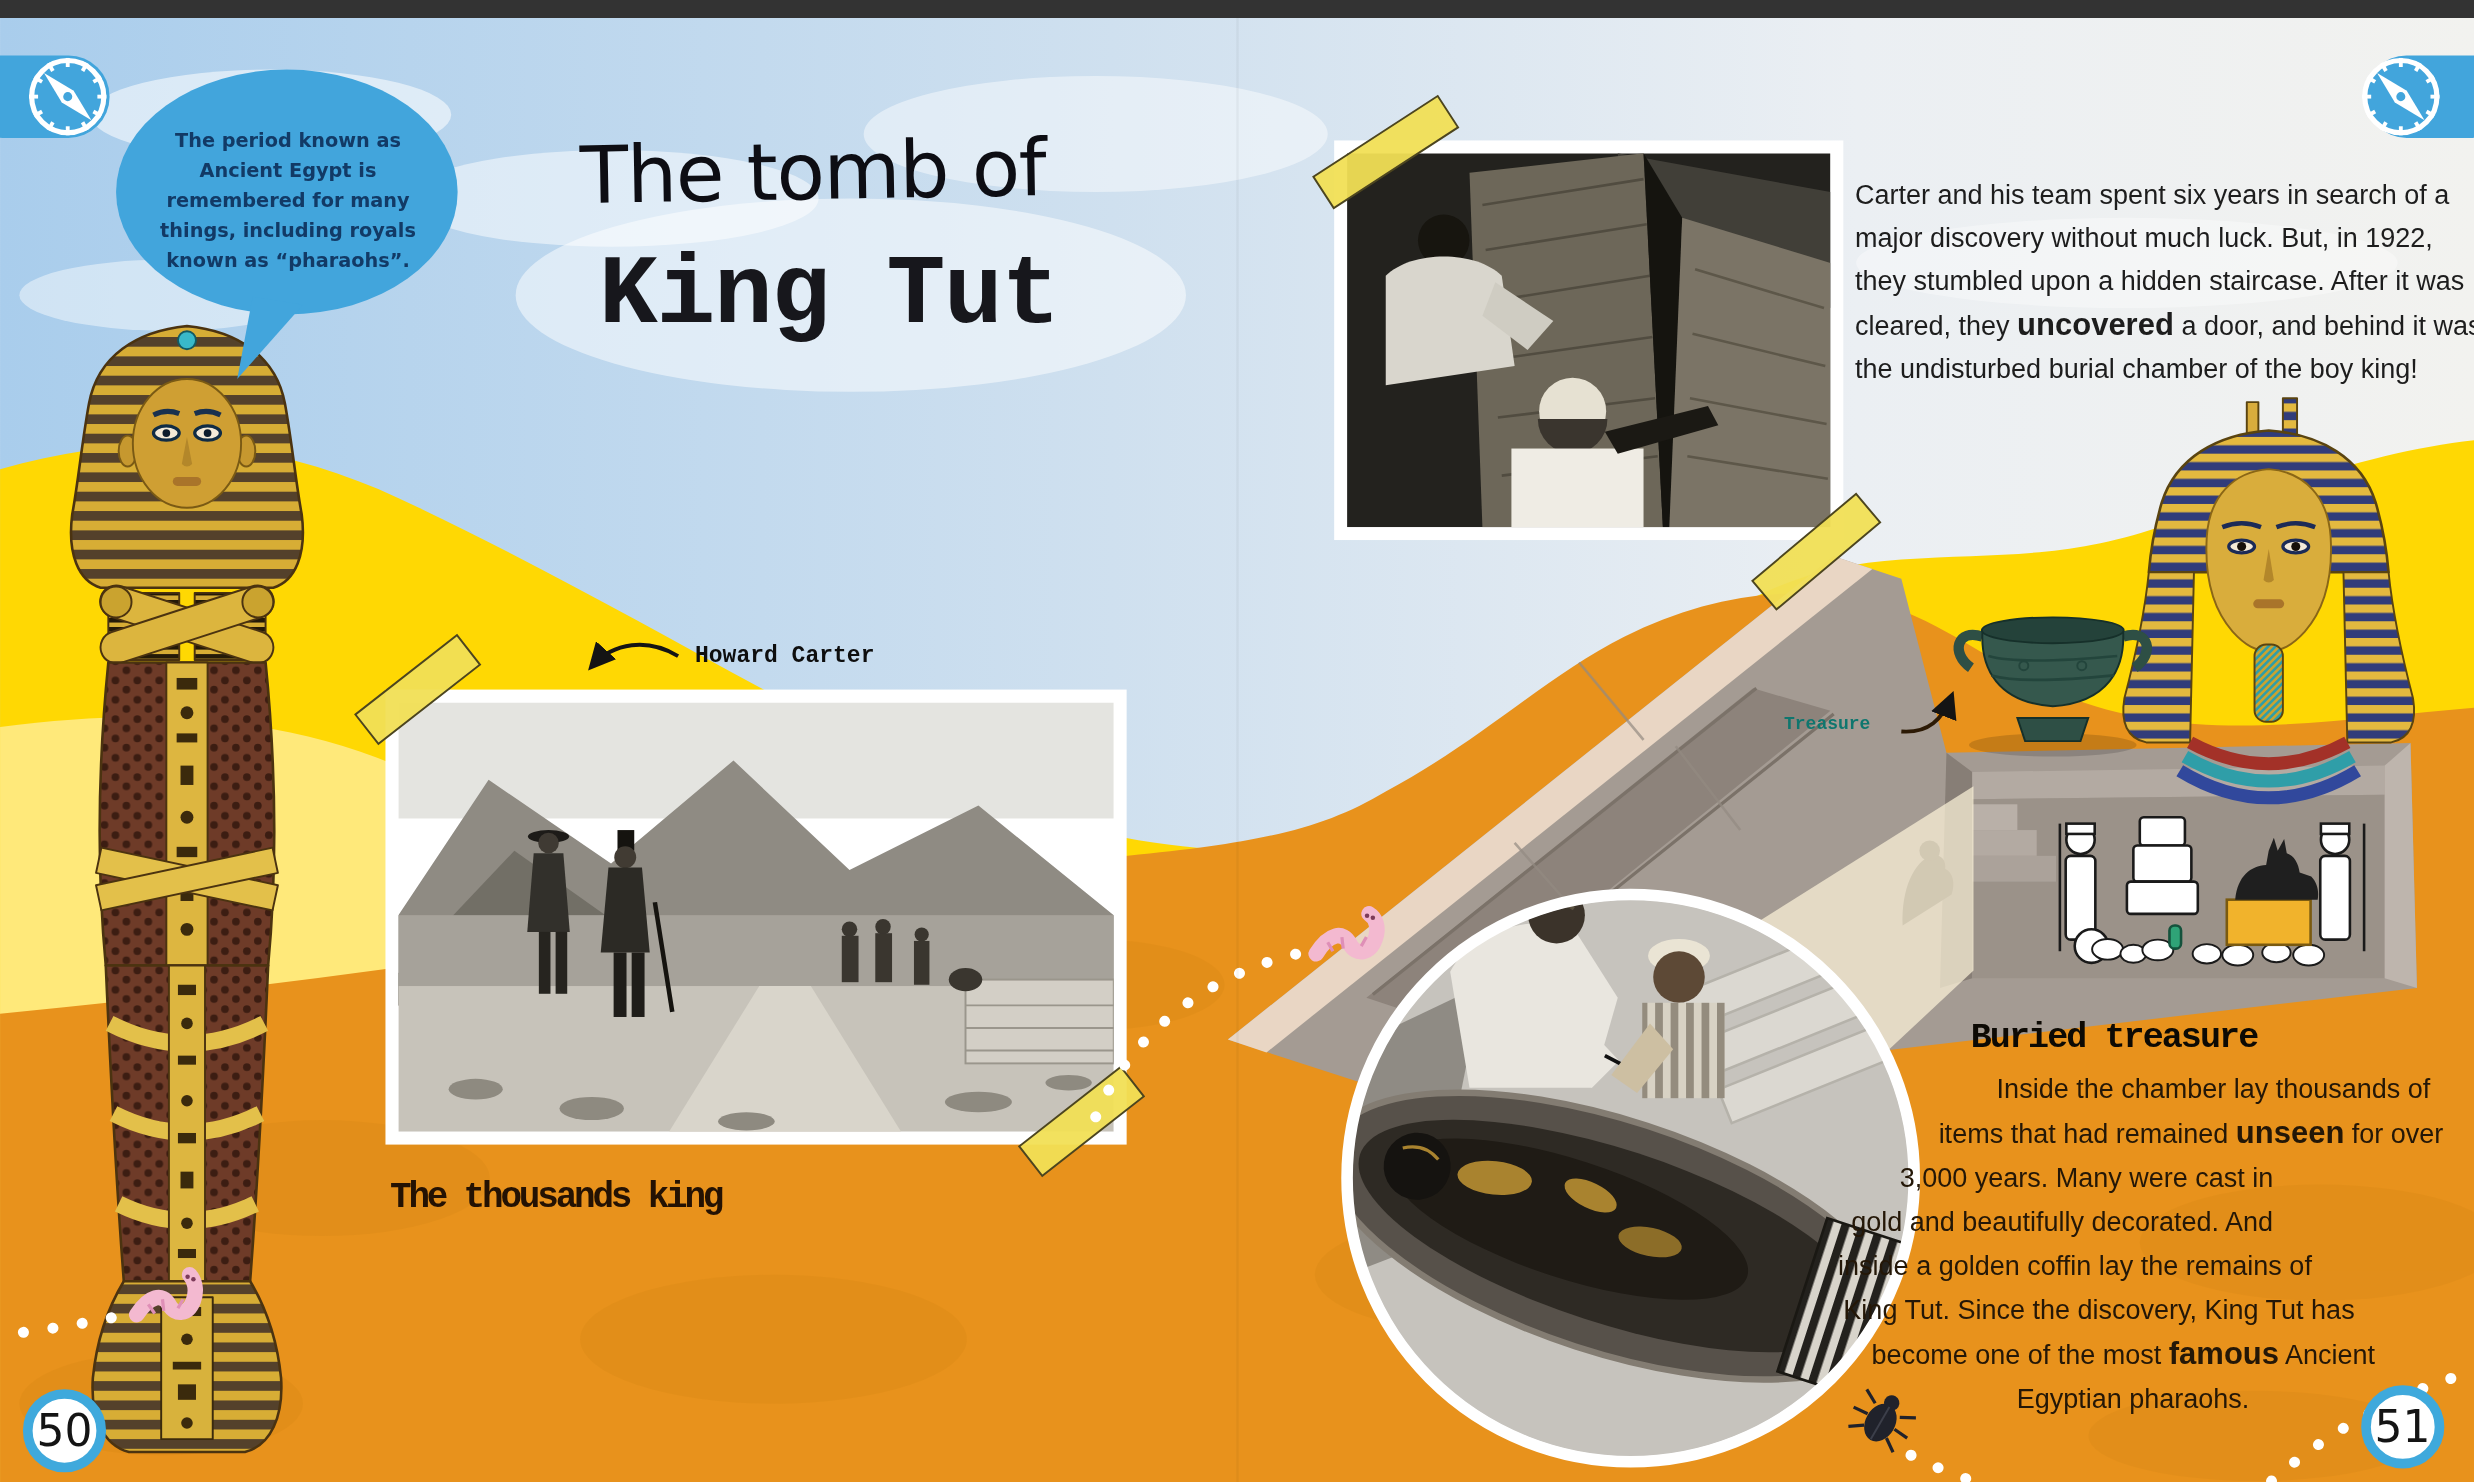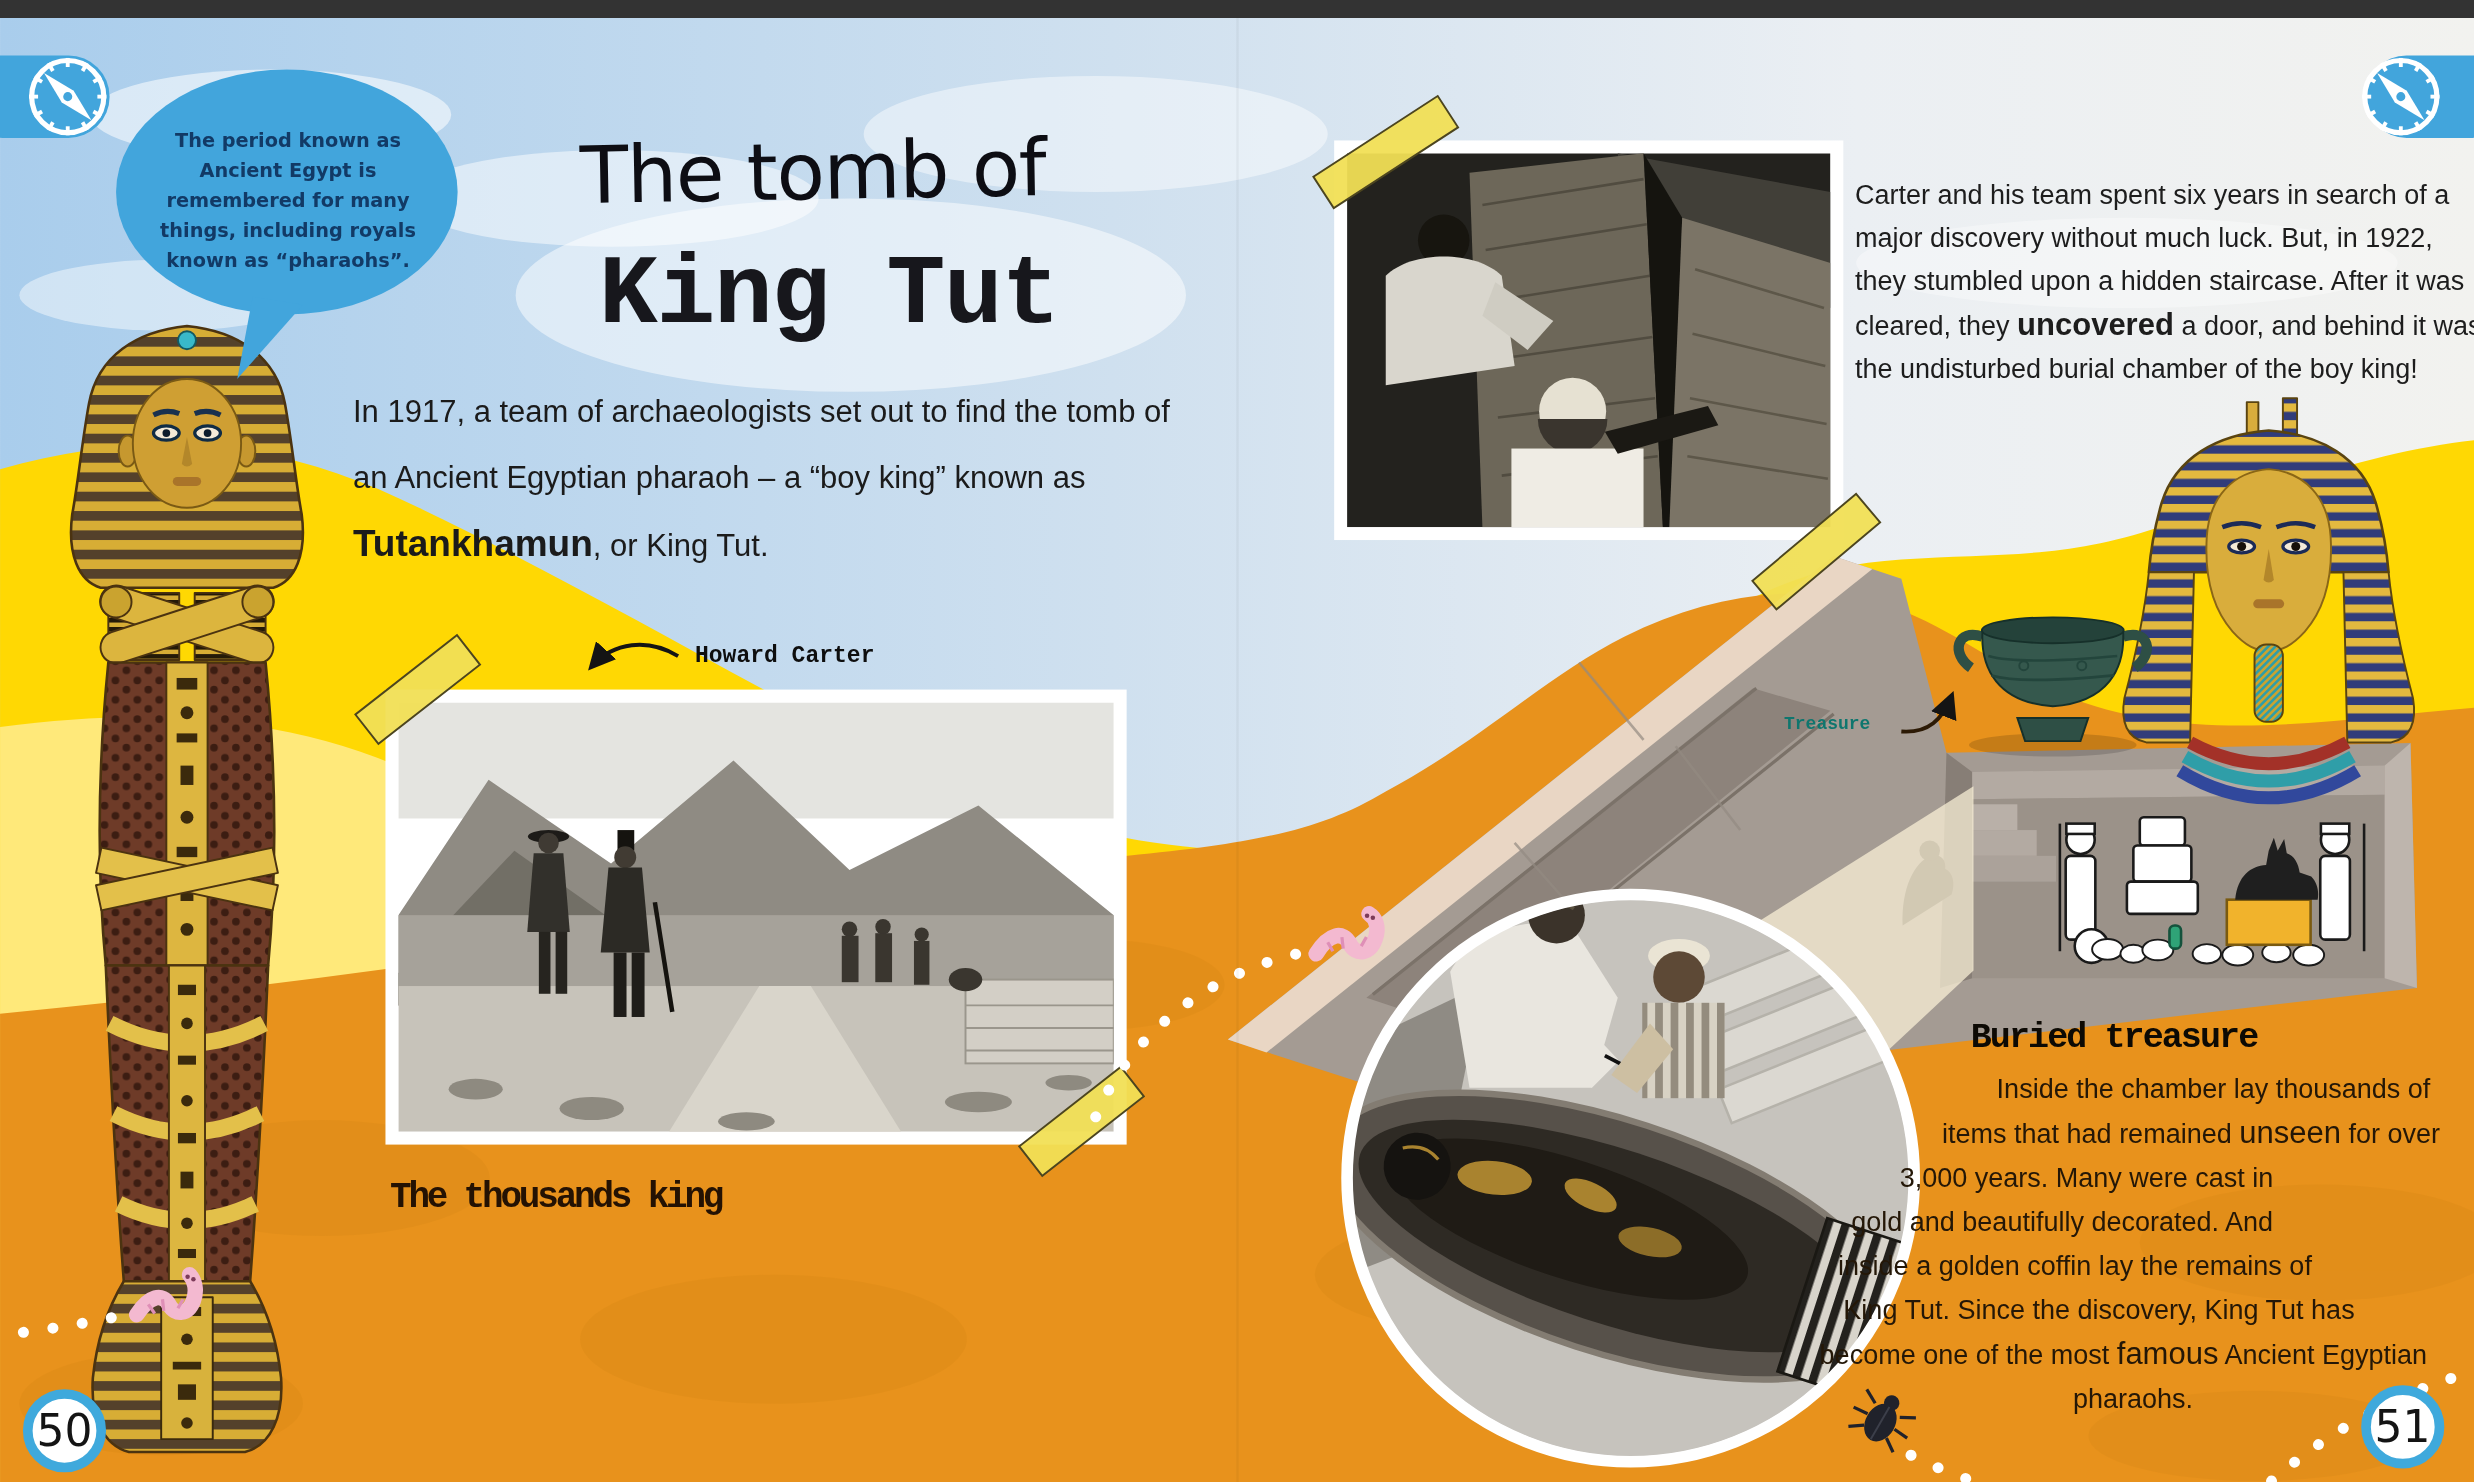--- a/index.html
+++ b/index.html
@@ -18,21 +18,21 @@
   .howard-label{left:695px;top:625px;font-size:23px;color:#0e0e0e;}
   .h-mysterious{left:390px;top:1159px;font-size:36px;letter-spacing:-3.2px;color:#241203;}
   .p-mysterious{left:390px;top:1213px;width:767px;font-size:28px;line-height:50px;color:#21150a;}
   .p-mysterious .bb{font-weight:bold;font-size:34px;}
   .h-staircase{left:1855px;top:106px;font-size:36px;letter-spacing:-3.2px;color:#050505;}
   .p-staircase{left:1855px;top:156px;width:628px;font-size:27px;line-height:43px;color:#1d1d1d;}
   .p-staircase .bb{font-weight:bold;font-size:31px;}
   .treasure-label{left:1784px;top:696px;font-size:18px;color:#0f766e;}
   .h-buried{left:1869px;top:1000px;width:490px;text-align:center;font-size:35px;letter-spacing:-1.9px;color:#0d0a04;}
   .p-buried{left:1817px;top:1049px;width:632px;text-align:center;font-size:27px;line-height:44px;color:#241707;}
-  .p-buried .bb{font-weight:normal;font-size:31px;}
+  .p-buried .bb{font-weight:bold;font-size:31px;}
   .fl{float:left;clear:left;}
   .fr{float:right;clear:right;}
   .page-num{width:71px;height:71px;line-height:71px;text-align:center;
             font-family:"DejaVu Sans",sans-serif;font-weight:500;font-size:44px;color:#141414;}
   .pn-left{left:29px;top:1377px;}
   .pn-right{left:2367px;top:1373px;}
 </style>
 </head>
 <body>
 
@@ -473,23 +473,20 @@
 
   <rect x="0" y="2290" width="3840" height="11" fill="#241d10" opacity="0.9"></rect>
   <rect x="1918" y="0" width="4" height="2301" fill="#000000" opacity="0.04"></rect>
 </svg>
 
 <div class="txt bubble-text">The period known as Ancient Egypt is remembered for many things, including royals known as “pharaohs”.</div>
 
 <div class="txt title1 hand">The tomb of</div>
 <div class="txt title2 mono">King Tut</div>
 
-<div class="txt intro">
-  <span>In 1917, a team of archaeologists set out to find the tomb of an Ancient Egyptian pharaoh – a “boy king” known as </span><span class="bb">Tutankhamun</span><span>, or King Tut.</span>
-</div>
 
 <div class="txt howard-label mono">Howard Carter</div>
 
 <div class="txt h-mysterious mono">The thousands king</div>
 
 <div class="txt p-staircase">
   <span>Carter and his team spent six years in search of a major discovery without much luck. But, in 1922, they stumbled upon a hidden staircase. After it was cleared, they </span><span class="bb">uncovered</span><span> a door, and behind it was the undisturbed burial chamber of the boy king!</span>
 </div>
 
 <div class="txt treasure-label mono">Treasure</div>

